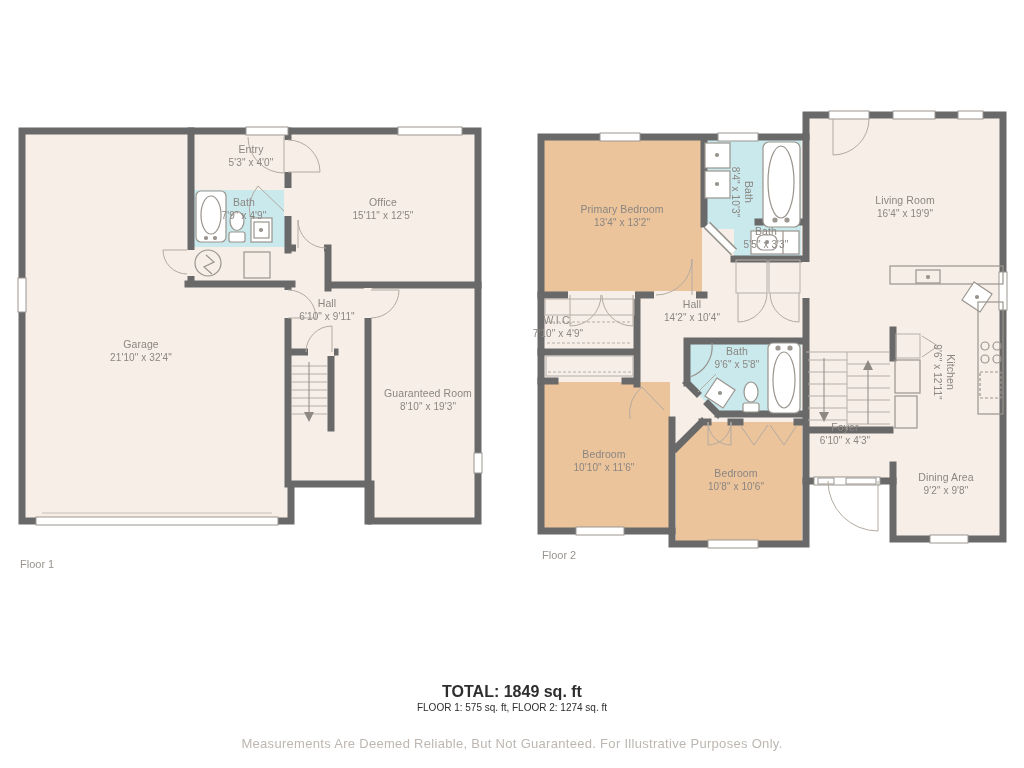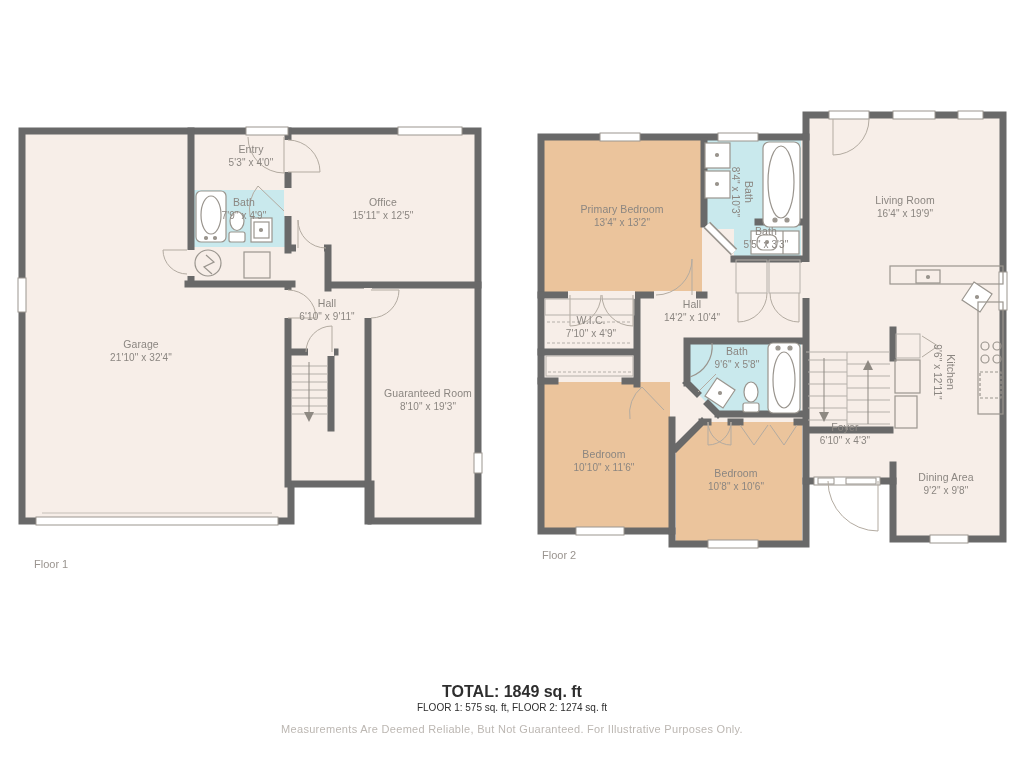--- a/index.html
+++ b/index.html
@@ -8,21 +8,21 @@
   .plan-svg{position:absolute;left:0;top:0;}
   .rlabel{position:absolute;transform:translate(-50%,-50%);text-align:center;
           color:#8b8681;font-size:10.5px;line-height:13px;white-space:nowrap;letter-spacing:.1px;}
   .rlabel.vert{transform:translate(-50%,-50%) rotate(90deg);}
   .rname{display:block;}
   .rdims{display:block;font-size:10px;}
   .flabel{position:absolute;font-size:11px;color:#9a948f;}
   .summary{position:absolute;left:0;right:0;top:683px;text-align:center;color:#2e2e2e;}
   .s-total{font-size:16px;font-weight:bold;line-height:17px;}
   .s-line{font-size:10px;line-height:15.5px;}
-  .s-disc{font-size:11px;color:#bcb7b2;margin-top:7px;letter-spacing:.3px;}
+  .s-disc{font-size:13px;color:#bcb7b2;margin-top:20px;letter-spacing:.3px;}
 </style>
 </head>
 <body>
 
 <div class="page">
 
 <svg class="plan-svg" width="1024" height="768" viewBox="0 0 1024 768">
 
   <g>
 
@@ -242,21 +242,21 @@
   <span class="rdims">8'4" x 10'3"</span>
 </div>
 <div class="rlabel" style="left:766px;top:238px">
   <span class="rname">Bath</span>
   <span class="rdims">5'5" x 3'3"</span>
 </div>
 <div class="rlabel" style="left:905px;top:207px">
   <span class="rname">Living Room</span>
   <span class="rdims">16'4" x 19'9"</span>
 </div>
-<div class="rlabel" style="left:591px;top:327px">
+<div class="rlabel" style="left:558px;top:327px">
   <span class="rname">W.I.C.</span>
   <span class="rdims">7'10" x 4'9"</span>
 </div>
 <div class="rlabel" style="left:692px;top:311px">
   <span class="rname">Hall</span>
   <span class="rdims">14'2" x 10'4"</span>
 </div>
 <div class="rlabel" style="left:737px;top:358px">
   <span class="rname">Bath</span>
   <span class="rdims">9'6" x 5'8"</span>
@@ -275,21 +275,21 @@
 </div>
 <div class="rlabel vert" style="left:944px;top:372px">
   <span class="rname">Kitchen</span>
   <span class="rdims">9'6" x 12'11"</span>
 </div>
 <div class="rlabel" style="left:946px;top:484px">
   <span class="rname">Dining Area</span>
   <span class="rdims">9'2" x 9'8"</span>
 </div>
 
-<div class="flabel" style="left:34px;top:558px">Floor 1</div>
+<div class="flabel" style="left:20px;top:558px">Floor 1</div>
 <div class="flabel" style="left:542px;top:549px">Floor 2</div>
 
 <div class="summary">
   <div class="s-total">TOTAL: 1849 sq. ft</div>
   <div class="s-line">FLOOR 1: 575 sq. ft, FLOOR 2: 1274 sq. ft</div>
   <div class="s-disc">Measurements Are Deemed Reliable, But Not Guaranteed. For Illustrative Purposes Only.</div>
 </div>
 
 </div>
 

